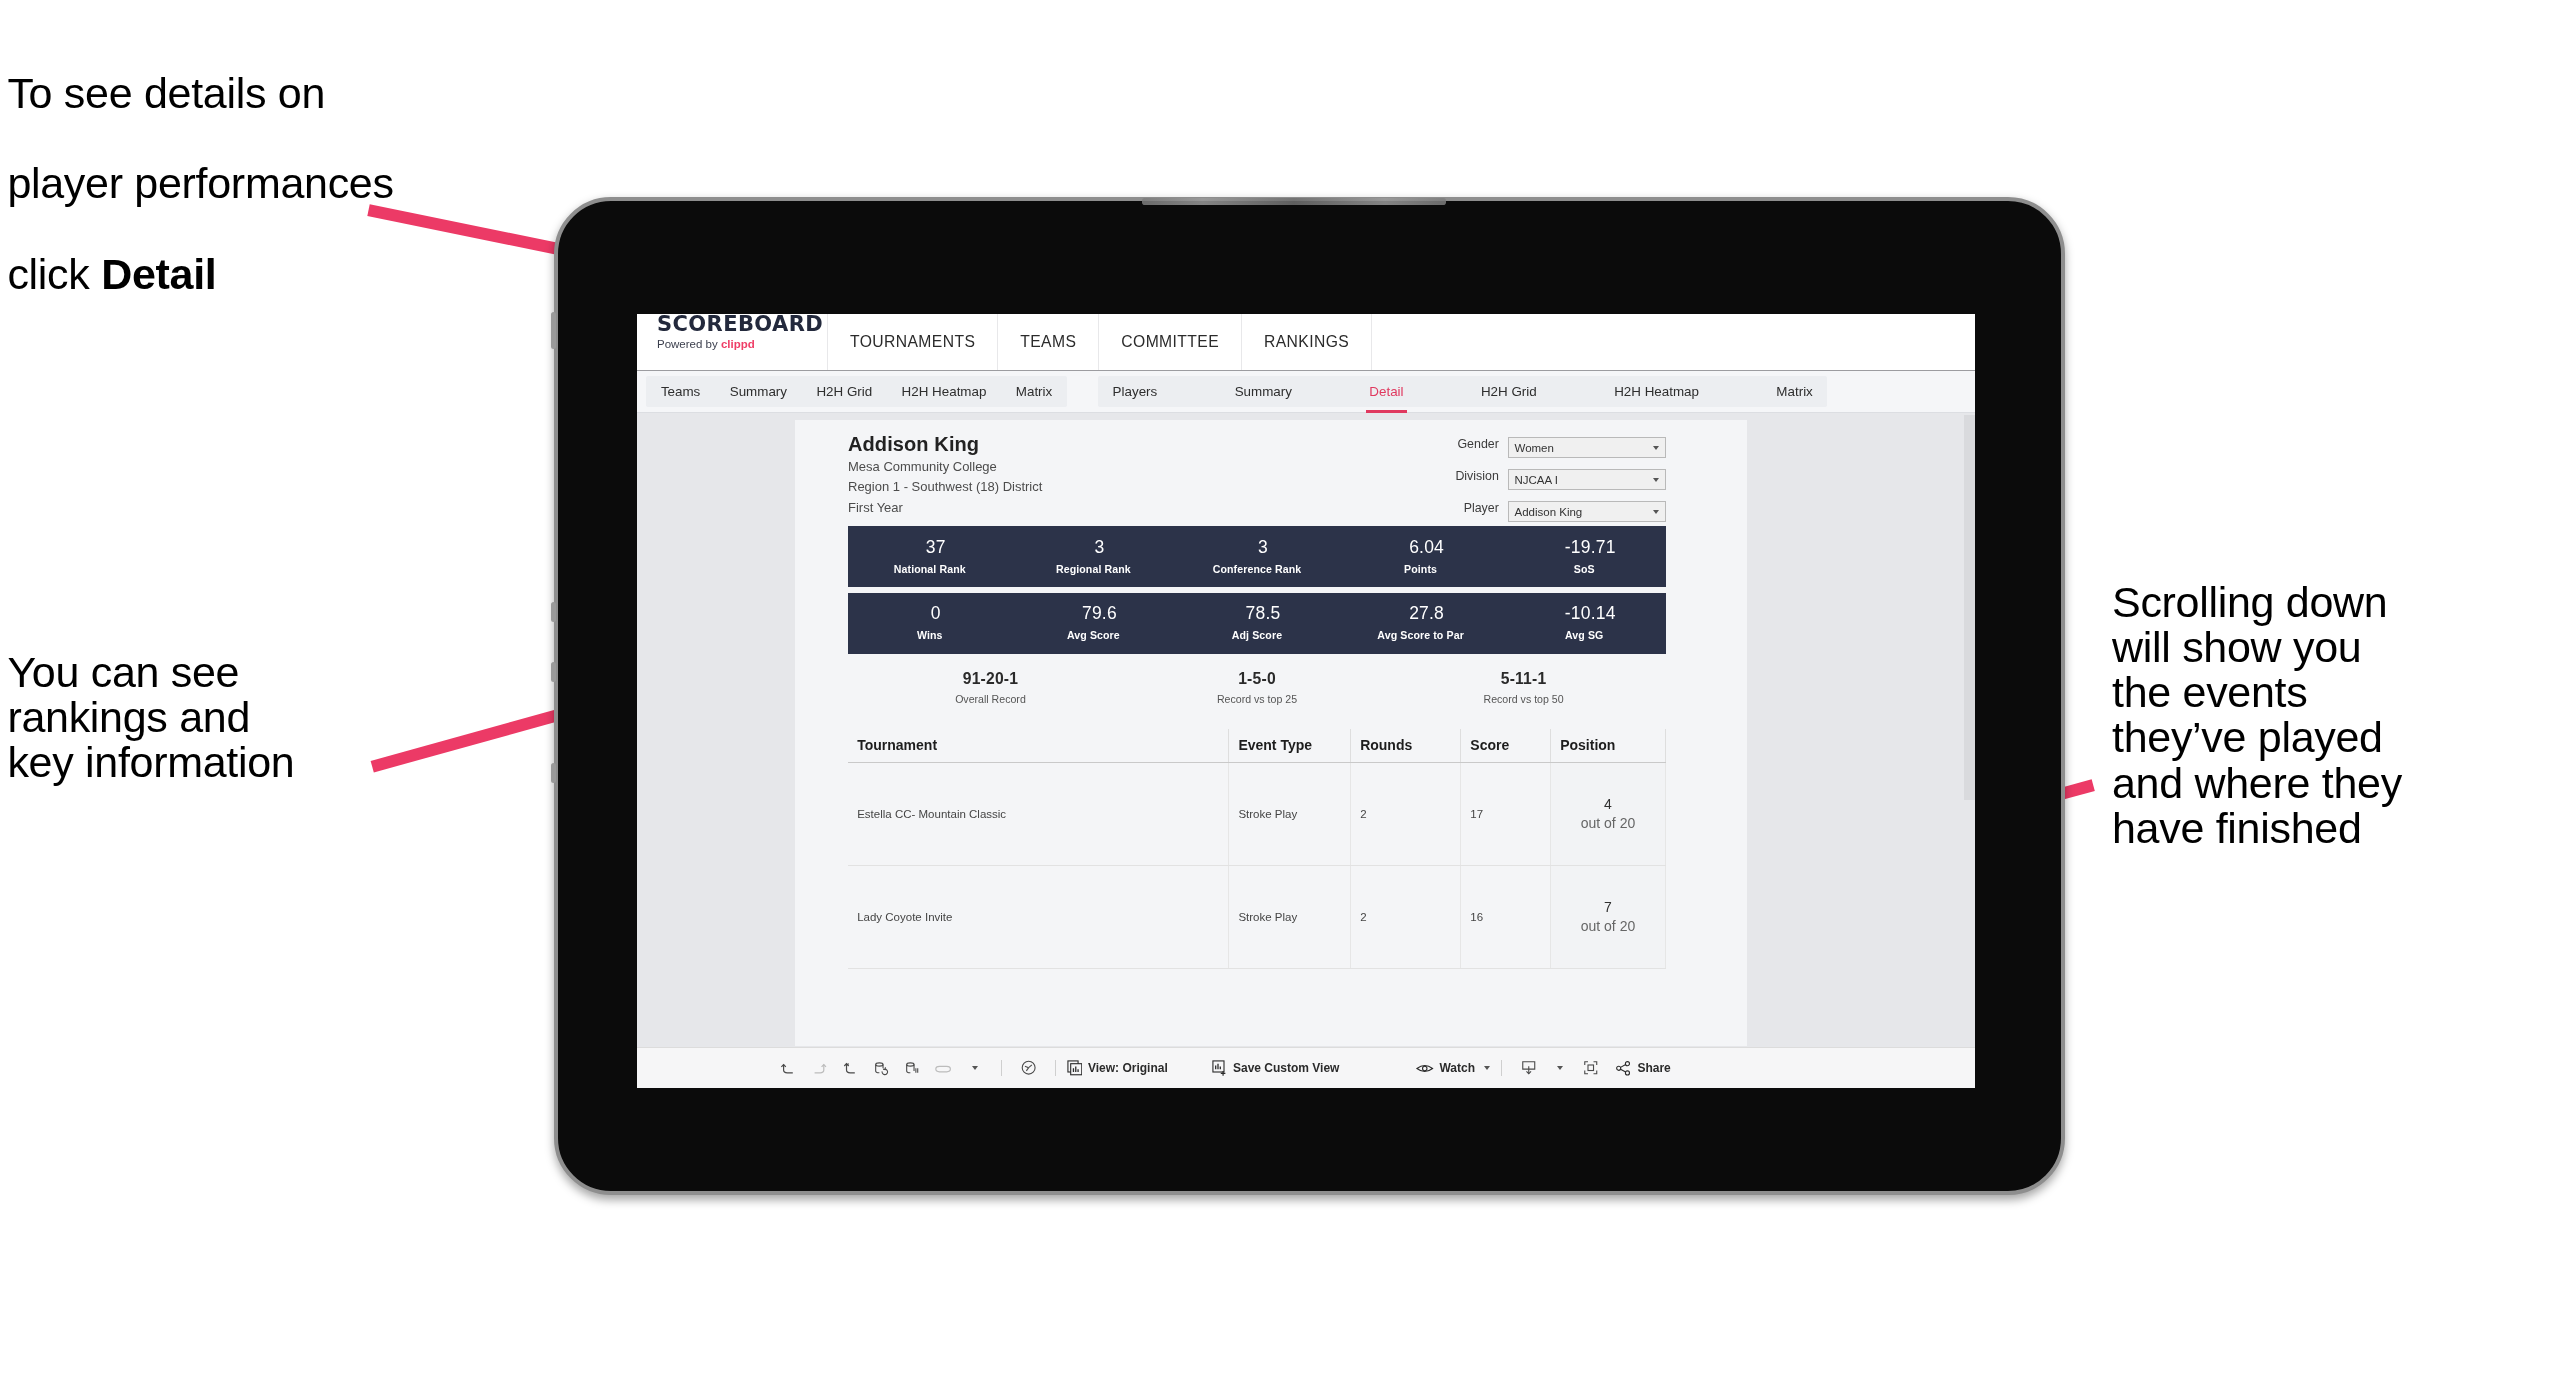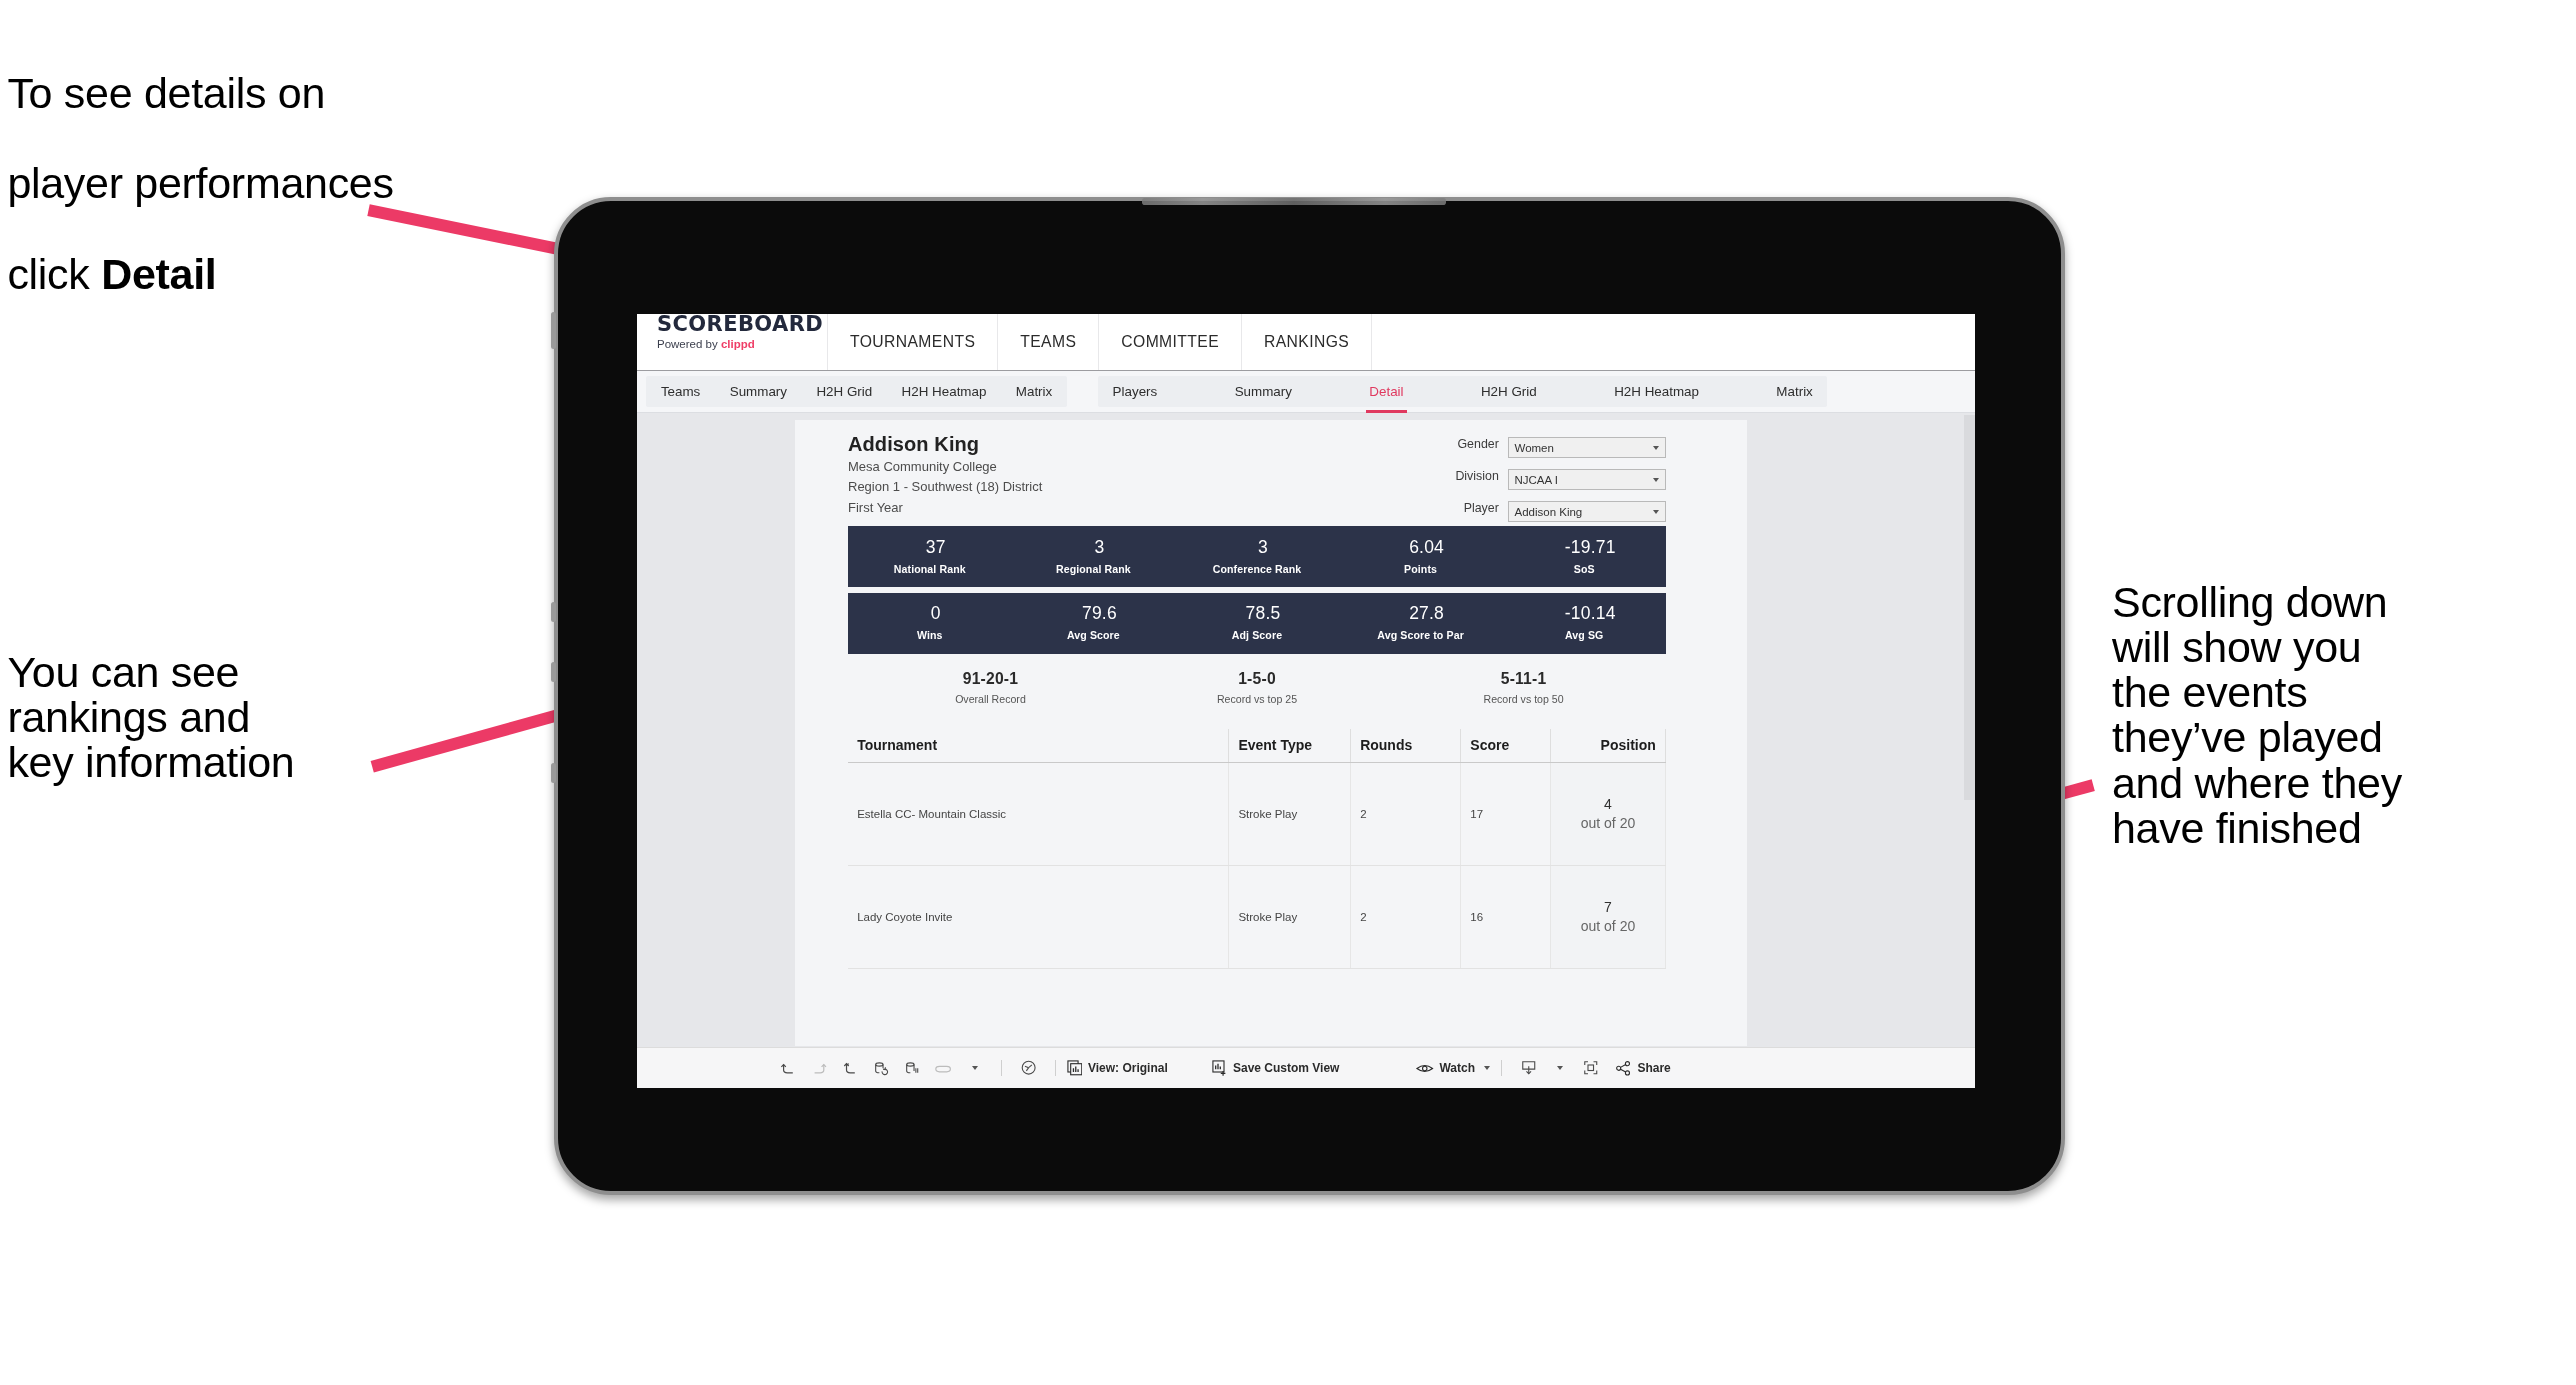--- a/index.html
+++ b/index.html
@@ -143,21 +143,21 @@
   .rec { flex:1; text-align:center; }
   .rec .v { font-size: 15.7px; font-weight:700; color:#2a2a2a; letter-spacing:0.2px; }
   .rec .l { font-size: 10.6px; color:#555; margin-top: 4.6px; }
 
   table.events { width:100%; border-collapse:collapse; margin-top: 24px; }
   table.events th {
     text-align:left; font-size:14px; font-weight:700; color:#1d1d1d;
     padding: 8.3px 9.2px; border-bottom:0.9px solid #c9c9c9; border-right:0.9px solid #dedede;
     background:#f4f5f7;
   }
-  table.events th.center { text-align:right; }
+  table.events th.center { text-align:left; }
   table.events td {
     font-size: 11.5px; color:#454545; padding: 9.2px; height: 103px;
     border-bottom:0.9px solid #e2e2e2; border-right:0.9px solid #e6e6e6;
     vertical-align: middle;
   }
   table.events td.pos { text-align:center; background:#f2f3f5; }
   .pos-num { font-size: 14px; color:#303030; }
   .pos-sub { font-size: 14px; color:#666; margin-top:3.7px; }
   .col-t { width: 247px; }
   .col-e { width: 79px; }

